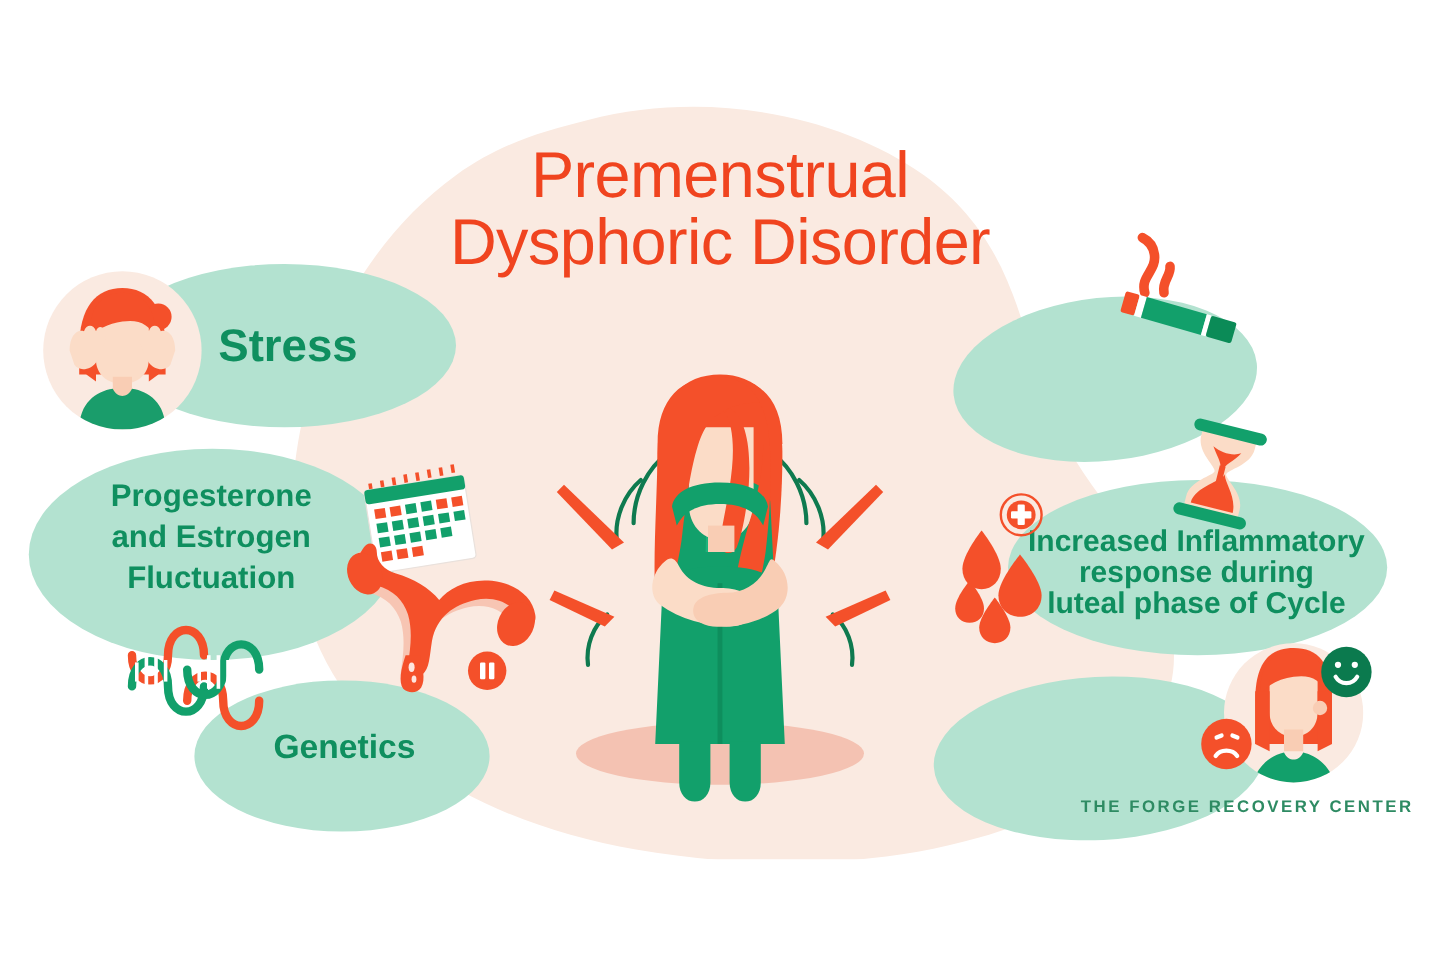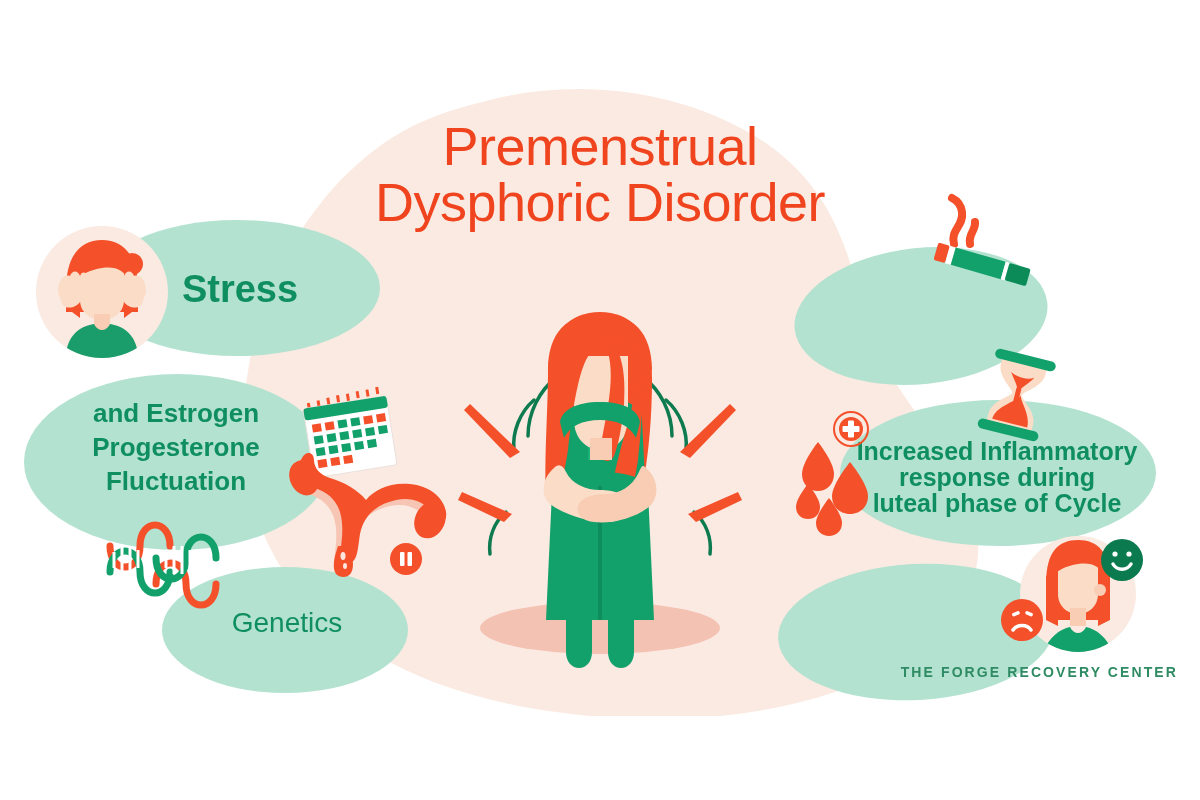--- a/index.html
+++ b/index.html
@@ -32,21 +32,21 @@
   .blob-label{
     position:absolute;
     color:#0f8f5f;
     text-align:center;
     z-index:22;
     font-weight:700;
   }
   .lbl-stress{left:150px;top:268px;width:180px;font-size:38px;}
   .lbl-lifestyle{left:800px;top:285px;width:230px;font-size:31px;font-weight:400;}
   .lbl-prog{left:40px;top:396px;width:272px;font-size:26px;line-height:34px;}
-  .lbl-genetics{left:172px;top:607px;width:230px;font-size:28px;font-weight:400;}
+  .lbl-genetics{left:172px;top:607px;width:230px;font-size:28px;font-weight:700;}
   .lbl-mood{left:780px;top:612px;width:250px;font-size:30px;font-weight:400;}
   .lbl-inflam{left:852px;top:438px;width:290px;font-size:25px;line-height:26px;font-weight:700;}
 
   .footer-brand{
     position:absolute;
     right:22px;bottom:36px;
     color:#2e8b63;
     font-size:14px;
     letter-spacing:2.1px;
     font-weight:700;
@@ -118,22 +118,22 @@
       <path d="M30,132 C30,110 44,100 58,98 C62,106 70,106 74,98 C88,100 102,110 102,132 Z" fill="#1a9d6b"></path>
 
       <path d="M22,66 C22,54 28,48 34,50 C36,44 42,44 44,50 C46,44 52,46 52,54 C52,60 48,70 44,76 C40,82 30,84 26,78 Z" fill="#fbdcc7"></path>
       <path d="M110,66 C110,54 104,48 98,50 C96,44 90,44 88,50 C86,44 80,46 80,54 C80,60 84,70 88,76 C92,82 102,84 106,78 Z" fill="#fbdcc7"></path>
     </g>
   </svg>
 
   <div class="blob-label lbl-stress">Stress</div>
 
   <div class="blob-label lbl-prog">
+    <span style="display:block">Progesterone</span>
     <span style="display:block">and Estrogen</span>
-    <span style="display:block">Progesterone</span>
     <span style="display:block">Fluctuation</span>
   </div>
 
   <svg class="abs" style="left:300px;top:392px;z-index:26;" width="98" height="88" viewBox="0 0 98 88">
     <g transform="rotate(-9 49 44)">
 
       <g stroke="#f4502a" stroke-width="3" fill="none">
         <path d="M14,12 L14,5"></path>
           <path d="M24,11 L24,4"></path>
           <path d="M34,10 L34,3"></path>

